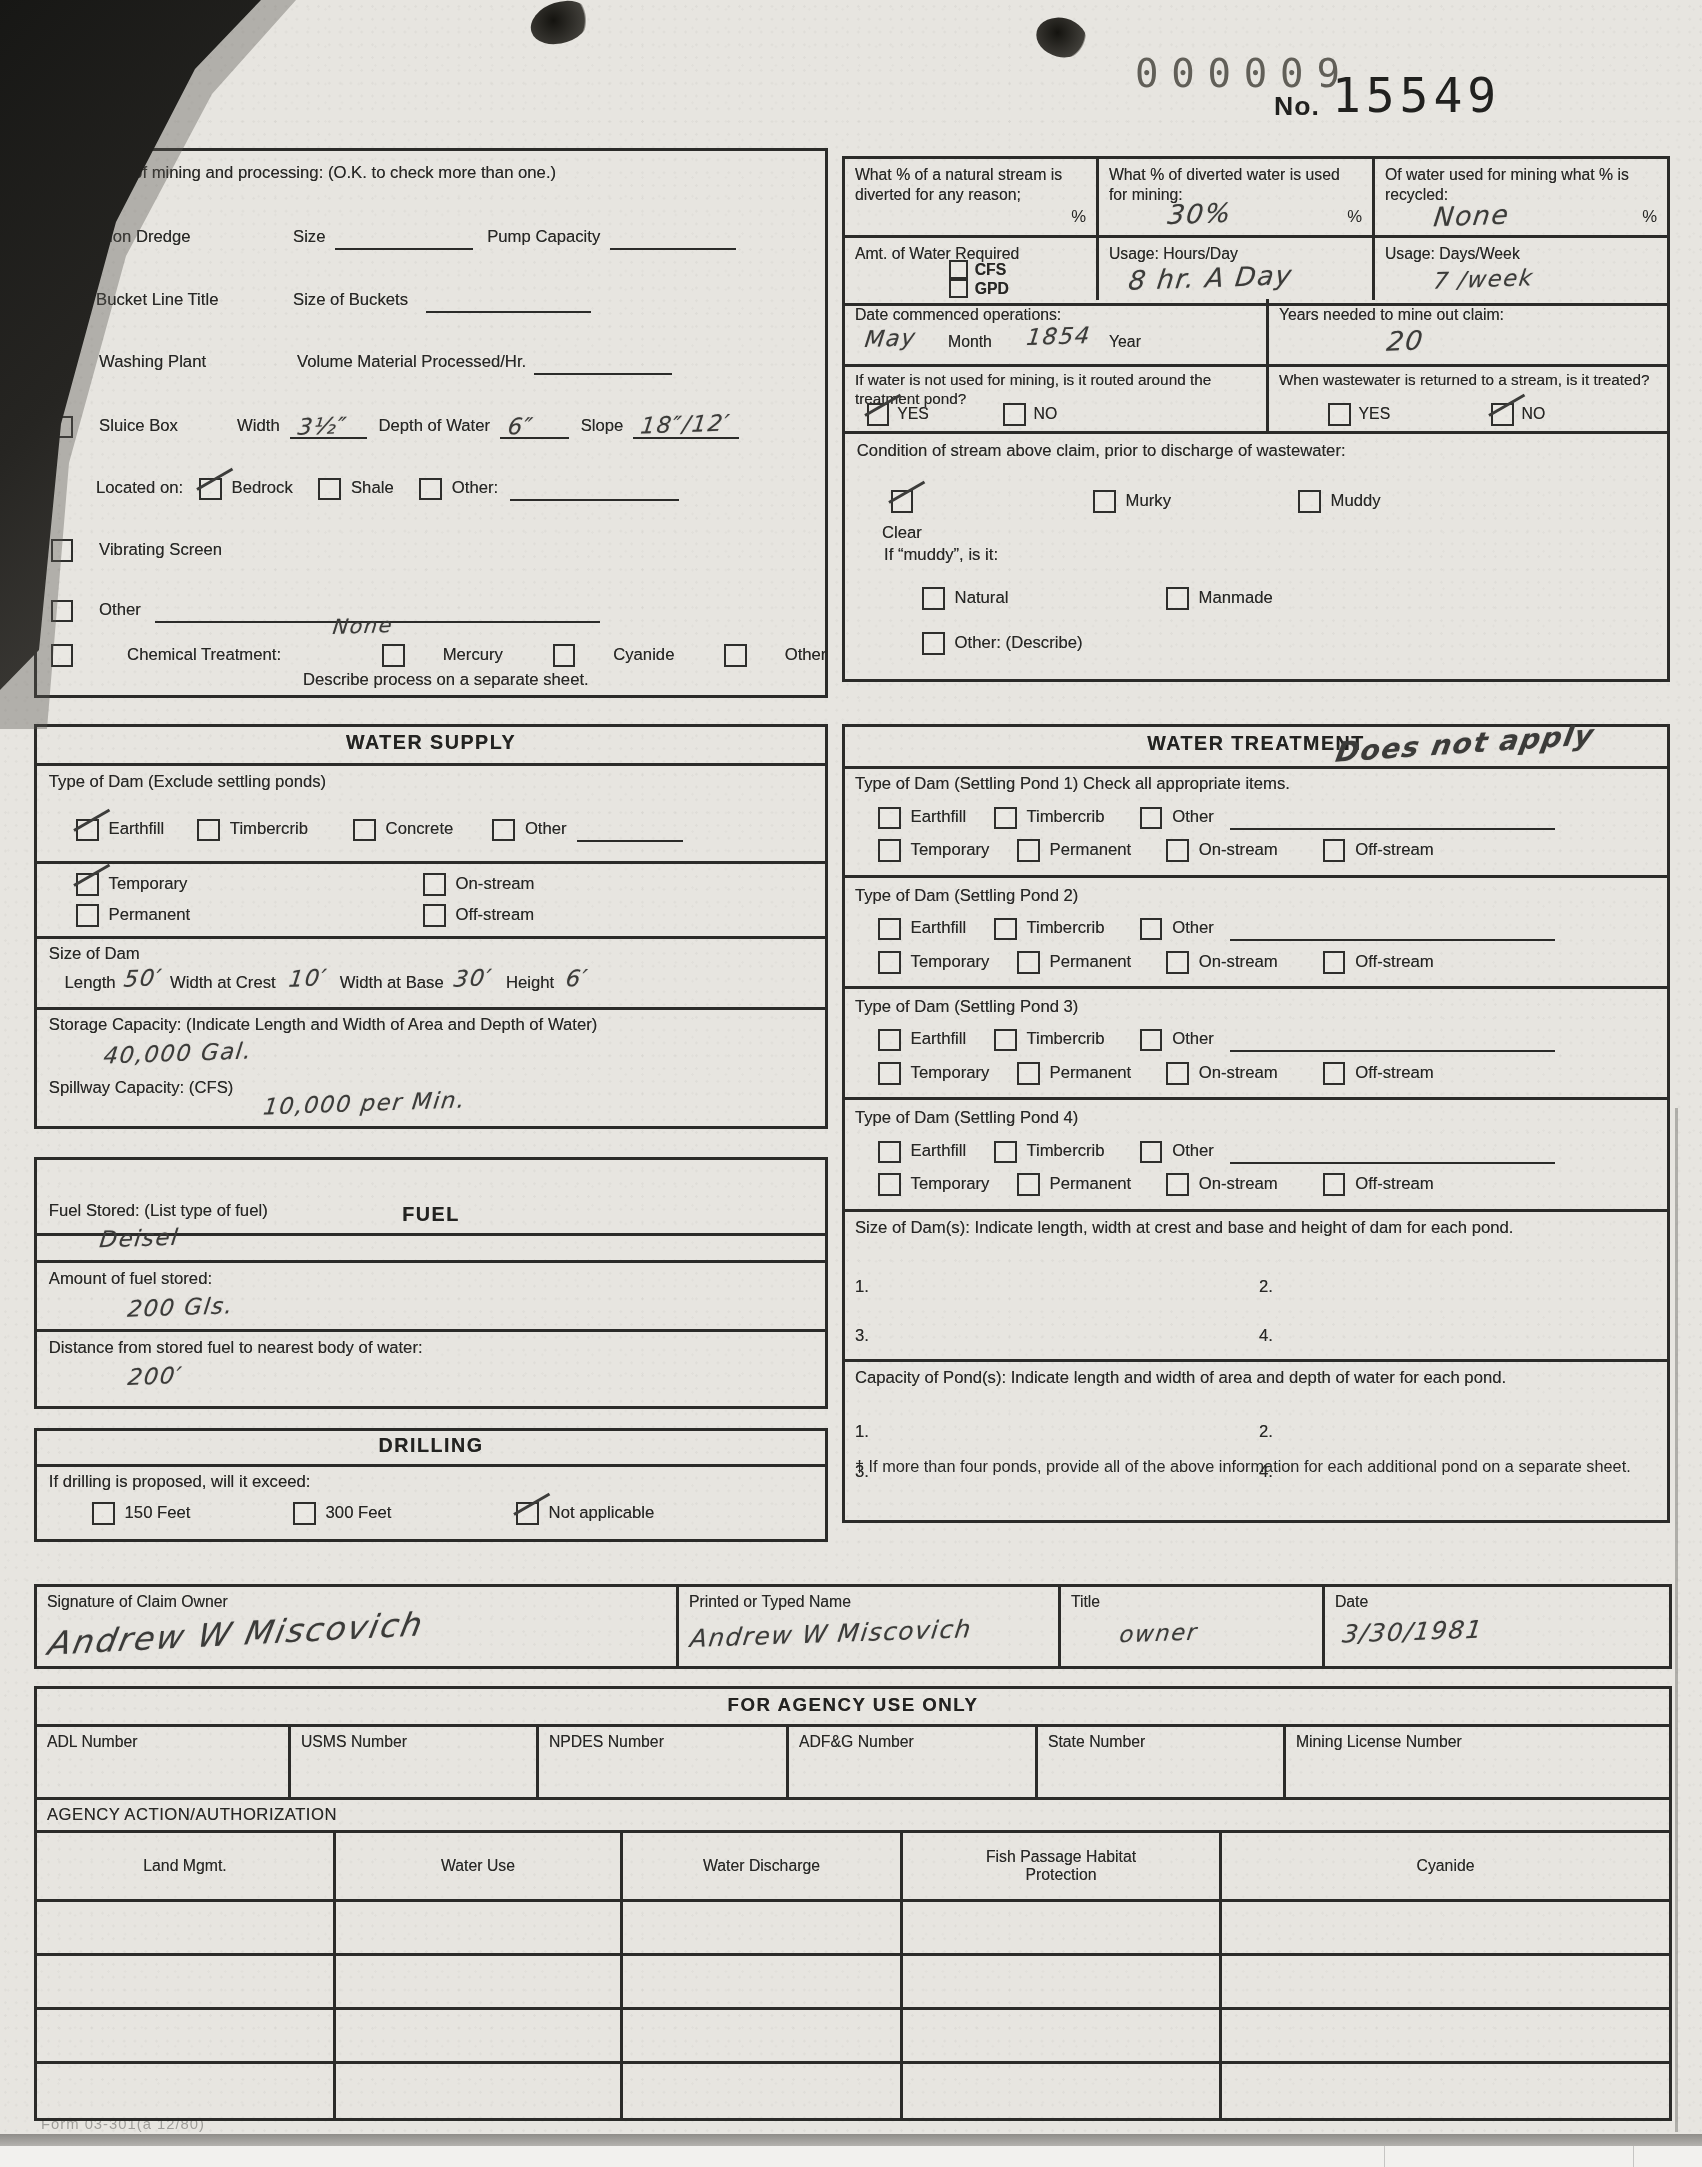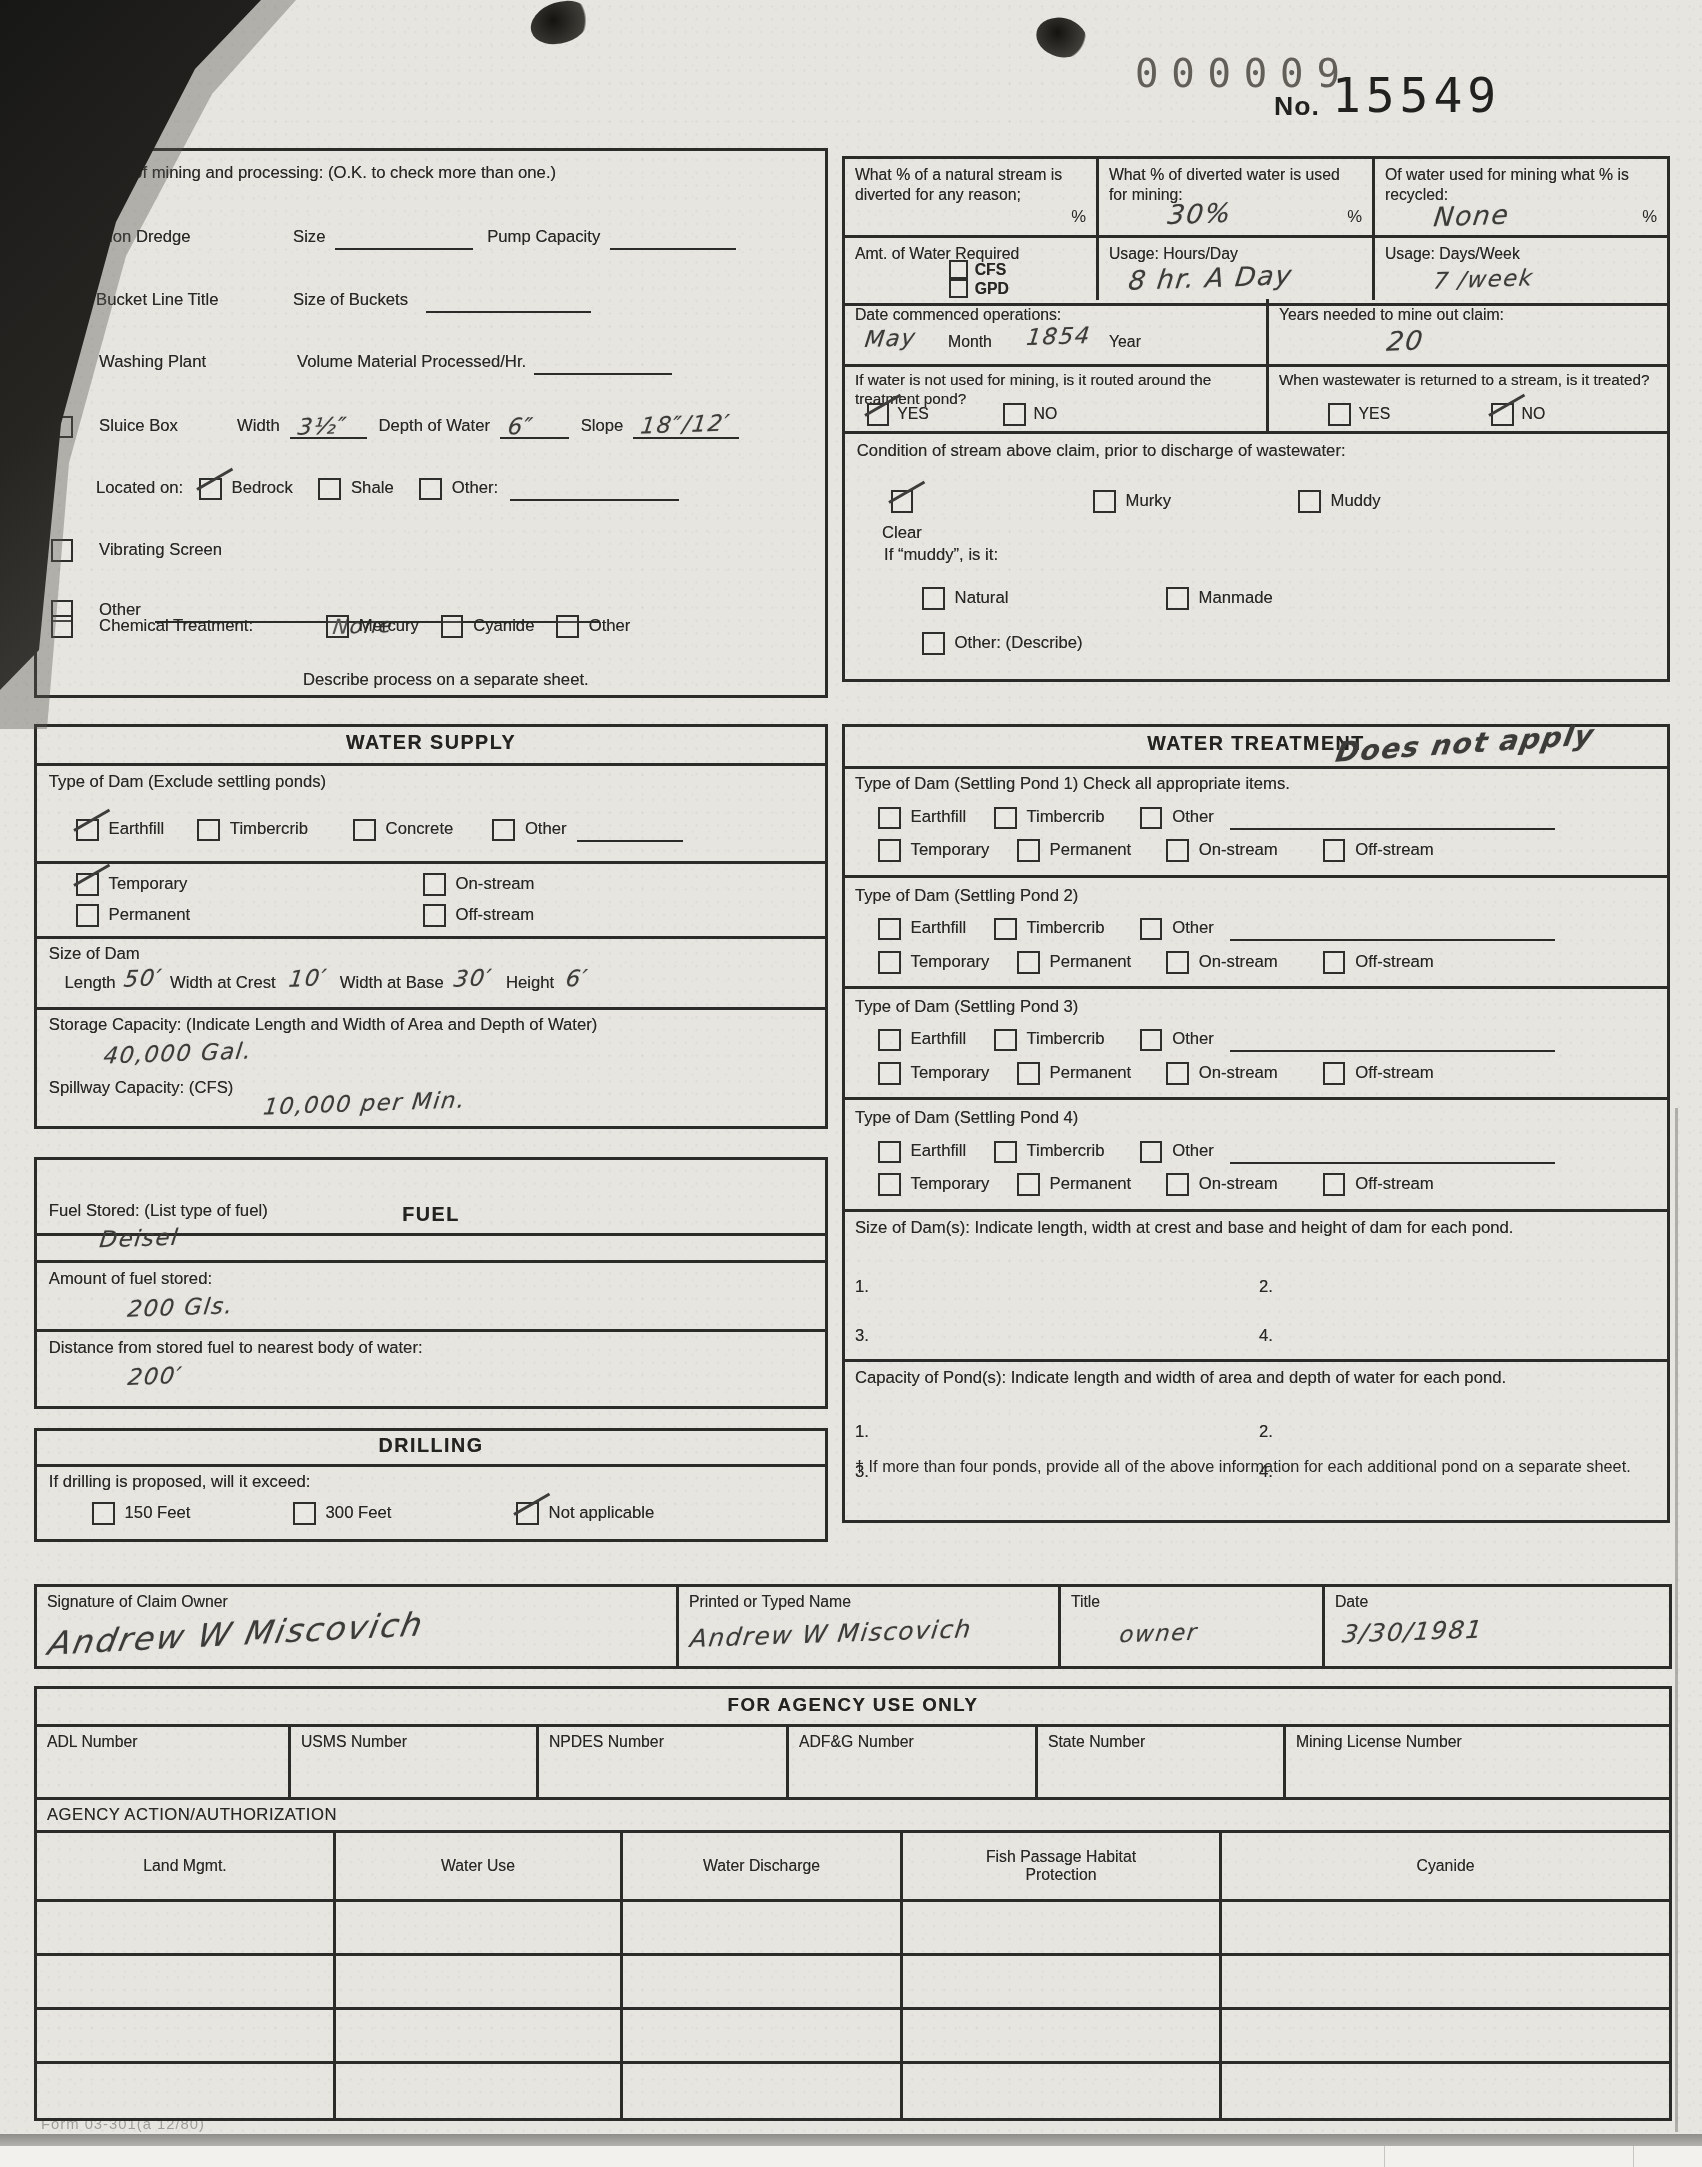--- a/index.html
+++ b/index.html
@@ -126,21 +126,21 @@
     </div>
 
     <div class="r" style="left:13.8px;top:448px;">
       <span class="cb" style="margin-right:25.6px;"></span>
       <span class="lbl">Other</span>
       <span class="u" style="width:445px;margin-left:13.8px;"></span>
     </div>
 
     <span class="hw abs" style="left:296px;top:463px;font-size:20.7px;">None</span>
 
-    <div class="r" style="left:13.8px;top:464px;">
+    <div class="r" style="left:13.8px;top:493px;gap:28px;">
       <span class="cb" style="margin-right:25.6px;"></span>
       <span class="lbl" style="width:227px;">Chemical Treatment:</span>
       <span class="cb gap"></span>
       <span class="lbl" style="margin-right:21.7px;">Mercury</span>
       <span class="cb gap"></span>
       <span class="lbl" style="margin-right:21.7px;">Cyanide</span>
       <span class="cb gap"></span>
       <span class="lbl">Other</span>
     </div>
     <div class="r lbl" style="left:266px;top:519px;">Describe process on a separate sheet.</div>

